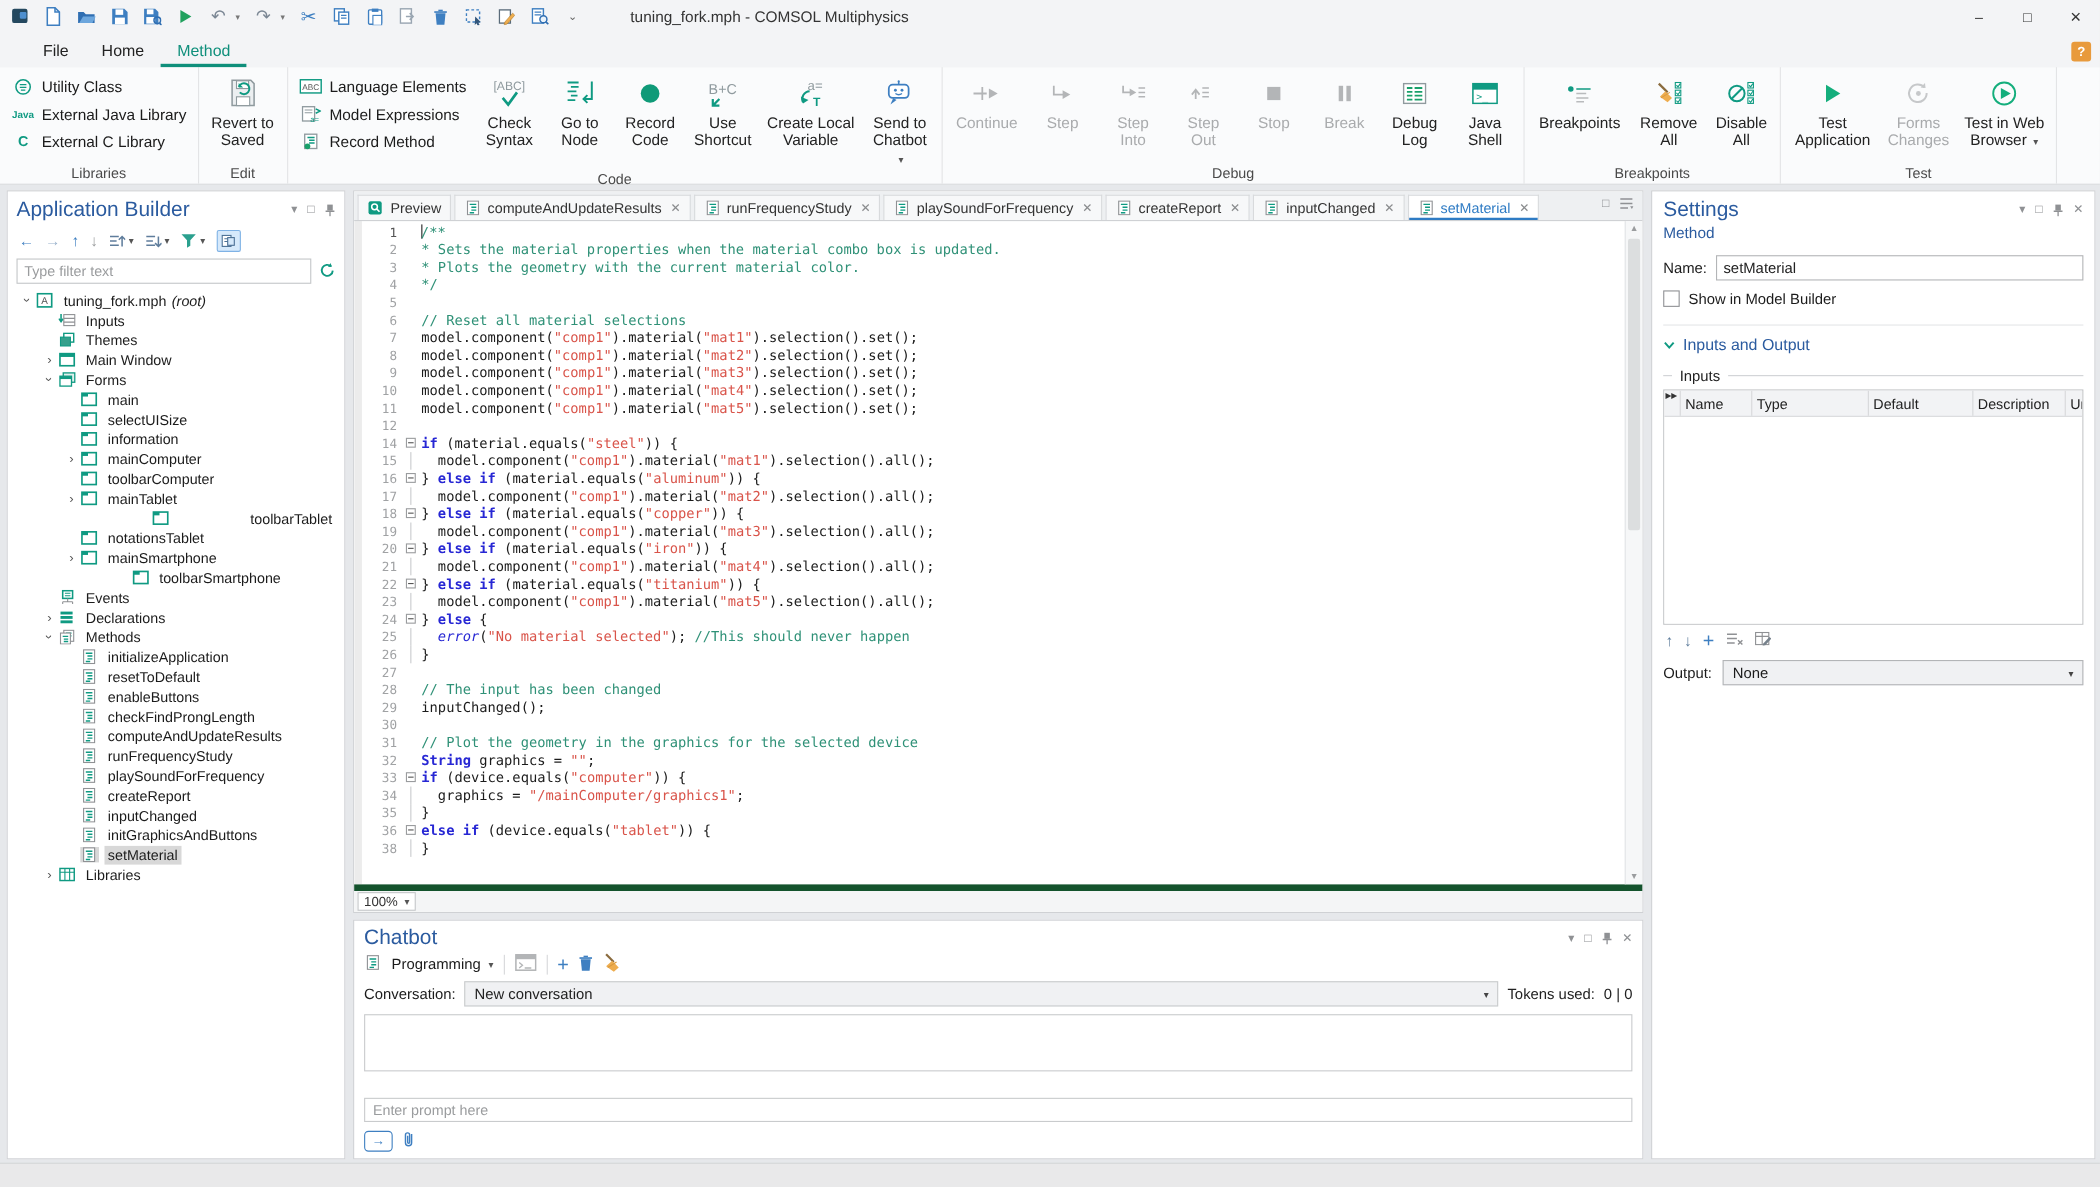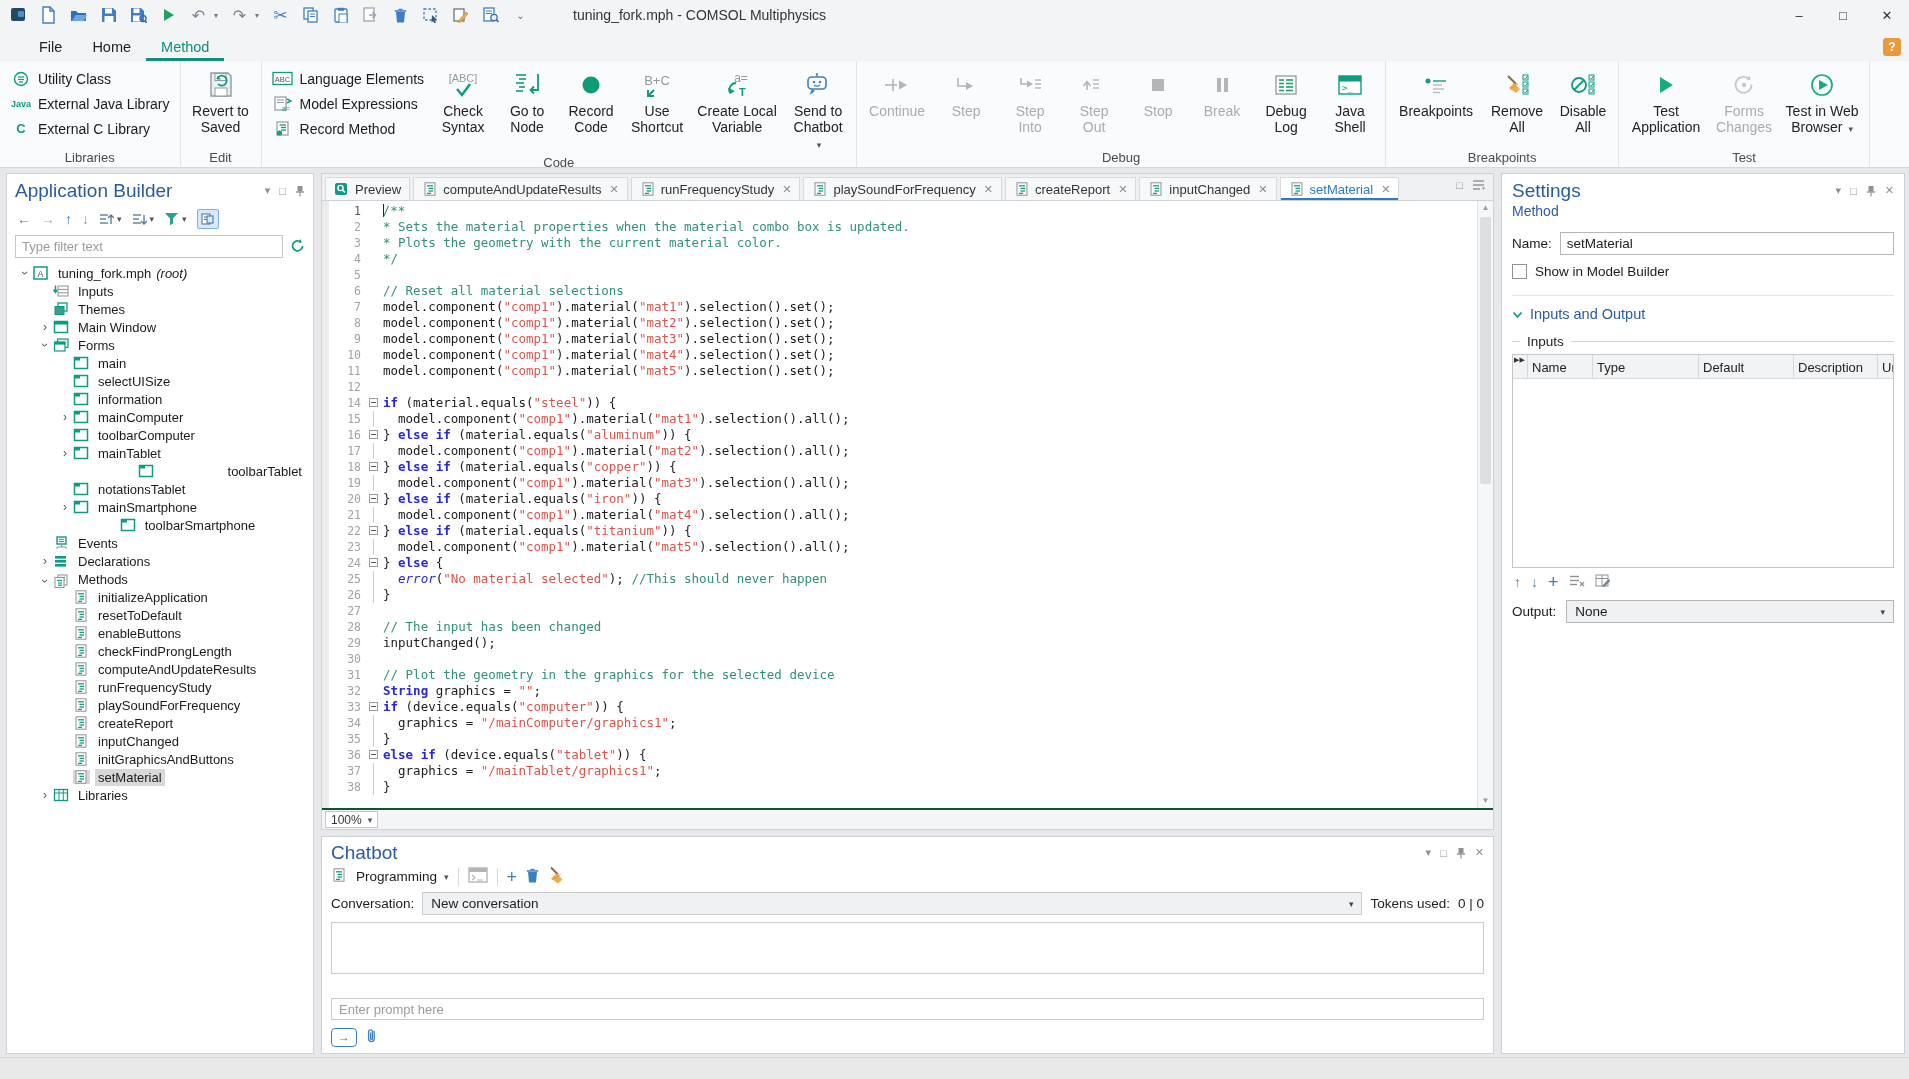--- a/index.html
+++ b/index.html
@@ -75,21 +75,21 @@
   .fb{position:absolute;left:1px;top:3px;width:9px;height:9px;border:1px solid #9a9c9e;background:#fff;box-sizing:border-box}
   .fb::after{content:"";position:absolute;left:1px;right:1px;top:3px;border-top:1px solid #555}
   .gl{position:absolute;left:5px;top:0;bottom:0;border-left:1px solid #c9cbcd}
   .ltext{margin:0;white-space:pre}
   .tok-cm{color:#2f9177}.tok-str{color:#d9544a}.tok-kw{color:#2727d4;font-weight:bold}
   .tok-it{color:#2727d4;font-style:italic}.tok-pl{color:#1b1b1b}
   .caretbar{display:inline-block;width:0;border-left:1.4px solid #222;height:13px;vertical-align:-2px;margin-right:-1.4px}
   .vscroll{width:15px;background:#f6f7f8;border-left:1px solid #e2e4e6;position:relative;flex:none}
   .vthumb{position:absolute;left:2px;right:2px;top:16px;height:44%;background:#dcdedf;border-radius:2px}
   .varrow{position:absolute;left:0;right:0;height:14px;color:#9a9c9e;font-size:8px;text-align:center;line-height:14px}
-  .ezoomrow{height:19px;border-top:2px solid #14532d;background:#f4f5f6;display:flex;align-items:center;padding-left:3px;flex:none}
+  .ezoomrow{height:19px;border-top:6px solid #14532d;background:#f4f5f6;display:flex;align-items:center;padding-left:3px;flex:none}
   .ezoombox{display:flex;align-items:center;gap:4px;background:#fff;border:1px solid #c4c6c8;height:15px;padding:0 5px;font-size:12px;color:#333}
   
   .chatpanel{height:218px;flex:none;display:flex;flex-direction:column;padding:5px 9px 6px}
   .cbtools{display:flex;align-items:center;gap:9px;padding:2px 0 5px;font-size:13.5px}
   .cbdivider{width:1px;height:18px;background:#d6d8da}
   .convrow{display:flex;align-items:center;gap:8px;font-size:13.5px}
   .convcombo{flex:1;height:21px;background:#f0f1f3;border:1px solid #c9cbcd;display:flex;align-items:center;padding:0 8px;font-size:13.5px;color:#222}
   .convcombo .arr{margin-left:auto;color:#444;font-size:9px}
   .tokens{white-space:nowrap;color:#222;display:flex;gap:8px}
   .respbox{border:1px solid #c9cbcd;height:72px;margin-top:7px}
@@ -813,21 +813,21 @@
           <span class="tarrow">›</span>
           <span class="ticon">
             <svg width="16" height="14">
               <rect x="2" y="2" width="11" height="2.6" fill="#0f9a82"></rect>
               <rect x="2" y="6" width="11" height="2.6" fill="#0f9a82"></rect>
               <rect x="2" y="10" width="11" height="2.6" fill="#0f9a82"></rect>
             </svg>
           </span>
           <span class="tlabel">Declarations</span>
         </div>
-        <div class="titem" style="padding-left: 22px; align-items: flex-end;">
+        <div class="titem" style="padding-left: 22px;">
           <span class="tarrow"><span class="op">›</span></span>
           <span class="ticon">
             <svg width="16" height="14">
               <rect x="5" y="1" width="9" height="10" fill="#fff" stroke="#8f9194"></rect>
               <line x1="7" y1="3.5" x2="12" y2="3.5" stroke="#0f9a82" stroke-width="1.2"></line>
               <line x1="7" y1="6" x2="12" y2="6" stroke="#0f9a82" stroke-width="1.2"></line>
               <rect x="2" y="3.5" width="9" height="10" fill="#fff" stroke="#8f9194"></rect>
               <line x1="4" y1="6.5" x2="9" y2="6.5" stroke="#0f9a82" stroke-width="1.2"></line>
               <line x1="5" y1="9" x2="9" y2="9" stroke="#0f9a82" stroke-width="1.2"></line>
               <line x1="5" y1="11.2" x2="9" y2="11.2" stroke="#0f9a82" stroke-width="1.2"></line>
@@ -1302,27 +1302,20 @@
                 <span class="gl"></span>
               </span>
               <pre class="ltext"><span class="tok-pl">}</span></pre>
             </div>
             <div class="cline">
               <span class="lnum">36</span>
               <span class="lfold">
                 <span class="fb"></span>
               </span>
               <pre class="ltext"><span class="tok-kw">else</span><span class="tok-pl"> </span><span class="tok-kw">if</span><span class="tok-pl"> (device.equals(</span><span class="tok-str">"tablet"</span><span class="tok-pl">)) {</span></pre>
-            </div>
-            <div class="cline">
-              <span class="lnum">37</span>
-              <span class="lfold">
-                <span class="gl"></span>
-              </span>
-              <pre class="ltext"><span class="tok-pl">  graphics = </span><span class="tok-str">"/mainTablet/graphics1"</span><span class="tok-pl">;</span></pre>
             </div>
             <div class="cline">
               <span class="lnum">38</span>
               <span class="lfold">
                 <span class="gl"></span>
               </span>
               <pre class="ltext"><span class="tok-pl">}</span></pre>
             </div>
           </div>
         <div class="vscroll">

